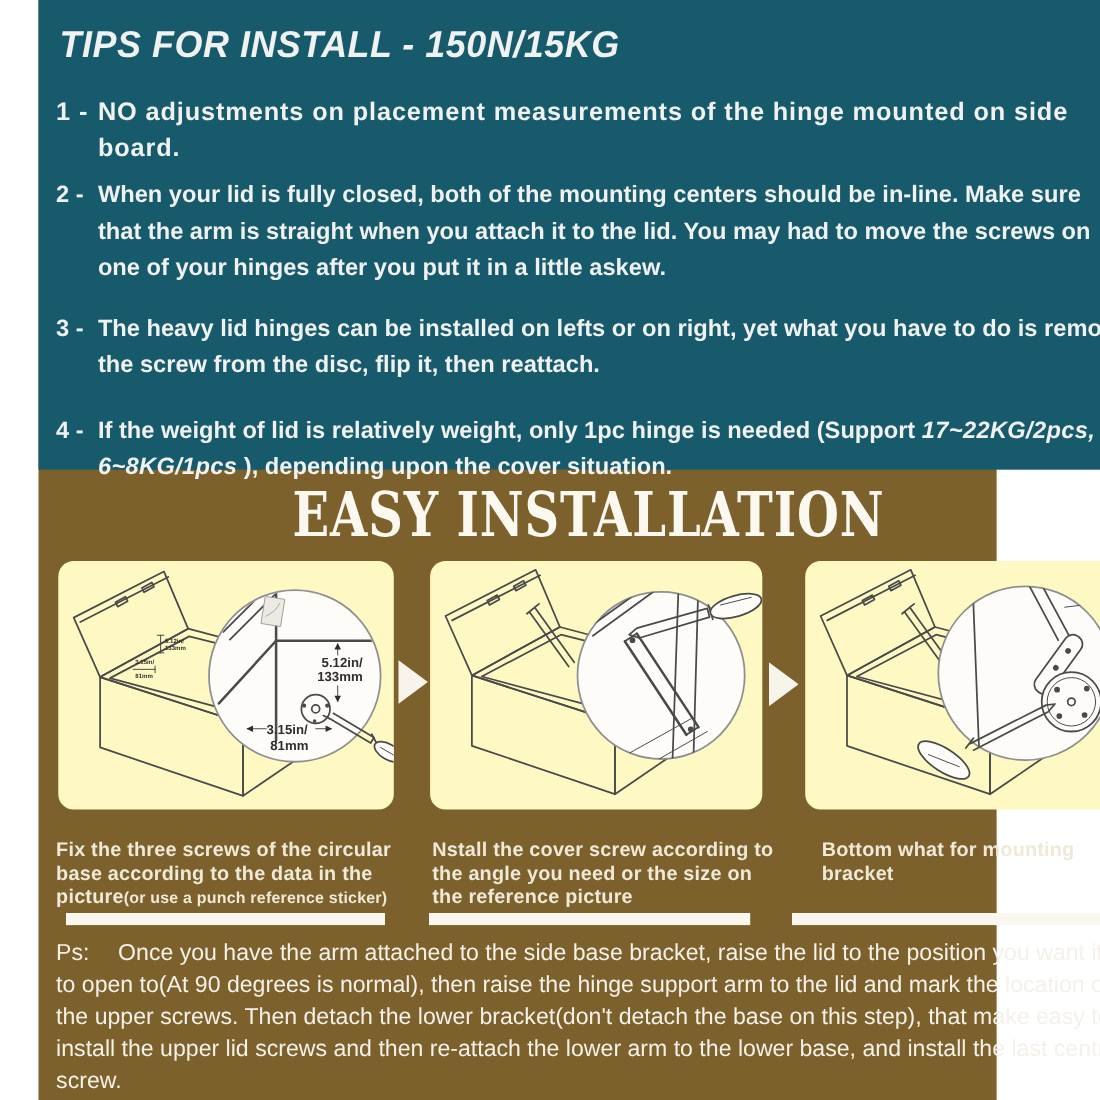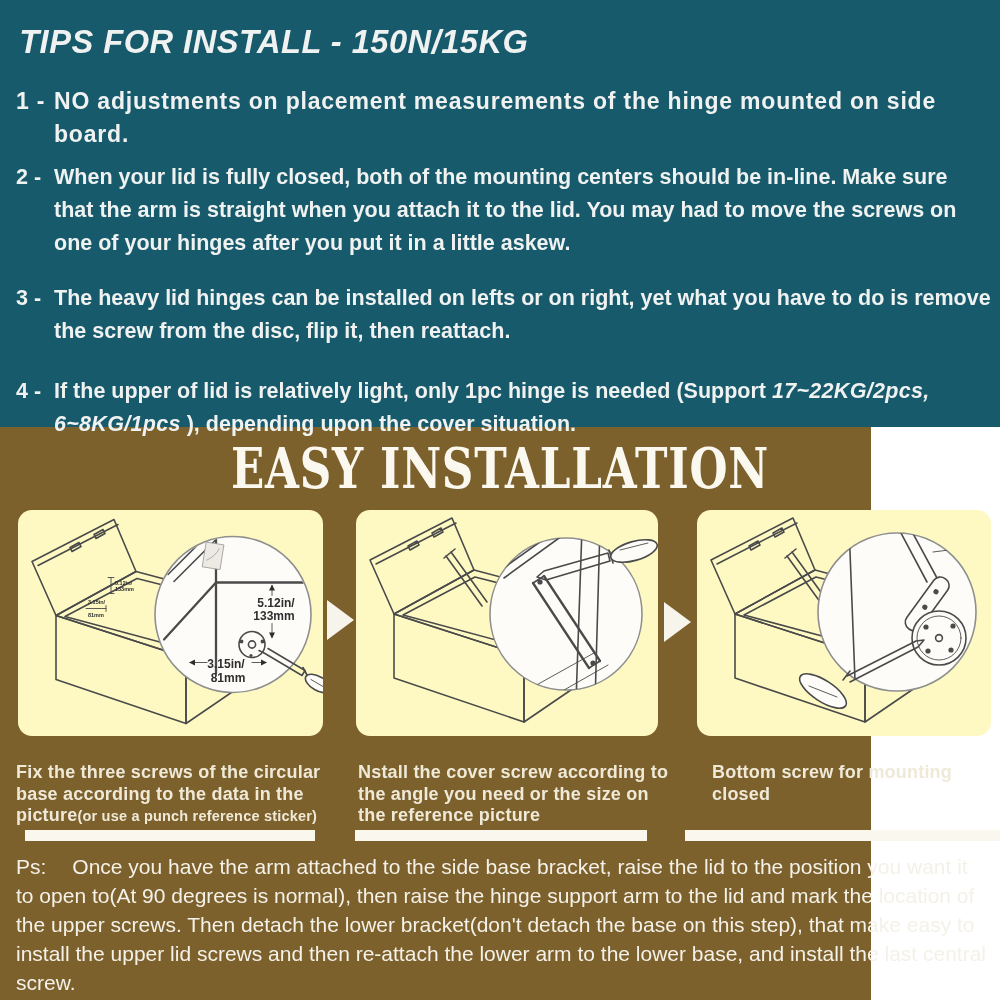--- a/index.html
+++ b/index.html
@@ -1,17 +1,17 @@
 <!DOCTYPE html>
 <html><head>
 <meta charset="utf-8">
 <style>
   html,body{margin:0;padding:0;width:1000px;height:1000px;overflow:hidden;
     font-family:"Liberation Sans",sans-serif;}
-  .page{position:relative;width:871px;height:1000px;background:#7D612C;}
+  .page{position:relative;width:871px;height:1000px;background:#7D612C;margin-left:35px;}
 
   
   .tips-section{position:absolute;left:0;top:0;width:1000px;height:427px;
     background:#175A6C;color:#EFF2F0;}
   .tips-title{margin:0;padding:22px 0 0 20px;font-size:34px;font-weight:bold;
     font-style:italic;letter-spacing:.5px;white-space:nowrap;
     transform:scaleX(.96);transform-origin:left;}
   .tips-list{margin-top:24px;padding:0 8px 0 16px;}
   .tip{display:flex;align-items:flex-start;}
   .tip .num{flex:0 0 38px;font-weight:bold;white-space:nowrap;}
@@ -79,21 +79,21 @@
         <span class="num">2 -</span>
         <div class="txt">When your lid is fully closed, both of the mounting centers should be in-line. Make sure that the arm is straight when you attach it to the lid. You may had to move the screws on one of your hinges after you put it in a little askew.</div>
       </div>
       <div class="tip tip3">
         <span class="num">3 -</span>
         <div class="txt">The heavy lid hinges can be installed on lefts or on right, yet what you have to do is remove the screw from the disc, flip it, then reattach.</div>
       </div>
       <div class="tip tip4">
         <span class="num">4 -</span>
         <div class="txt">
-          <span>If the upper of lid is relatively light, only 1pc hinge is needed (Support</span>
+          <span>If the weight of lid is relatively weight, only 1pc hinge is needed (Support</span>
           <i>17~22KG/2pcs, 6~8KG/1pcs</i>
           <span>), depending upon the cover situation.</span>
         </div>
       </div>
     </div>
   </section>
 
   <div class="install-heading">EASY INSTALLATION</div>
 
   <div class="panel panel1">
@@ -263,21 +263,21 @@
     </svg>
   </div>
 
   <div class="caption cap1">
     <span>Fix the three screws of the circular base according to the data in the picture</span><span class="cap-small">(or use a punch reference sticker)</span>
   </div>
   <div class="caption cap2">
     <span>Nstall the cover screw according to the angle you need or the size on the reference picture</span><span class="cap-small"></span>
   </div>
   <div class="caption cap3">
-    <span>Bottom screw for mounting closed</span><span class="cap-small"></span>
+    <span>Bottom what for mounting bracket</span><span class="cap-small"></span>
   </div>
 
   <div class="cap-bar bar1"></div>
   <div class="cap-bar bar2"></div>
   <div class="cap-bar bar3"></div>
 
   <div class="ps-note">
     <span class="ps-label">Ps:</span><span>Once you have the arm attached to the side base bracket, raise the lid to the position you want it to open to(At 90 degrees is normal), then raise the hinge support arm to the lid and mark the location of the upper screws. Then detach the lower bracket(don't detach the base on this step), that make easy to install the upper lid screws and then re-attach the lower arm to the lower base, and install the last central screw.</span>
   </div>
 

